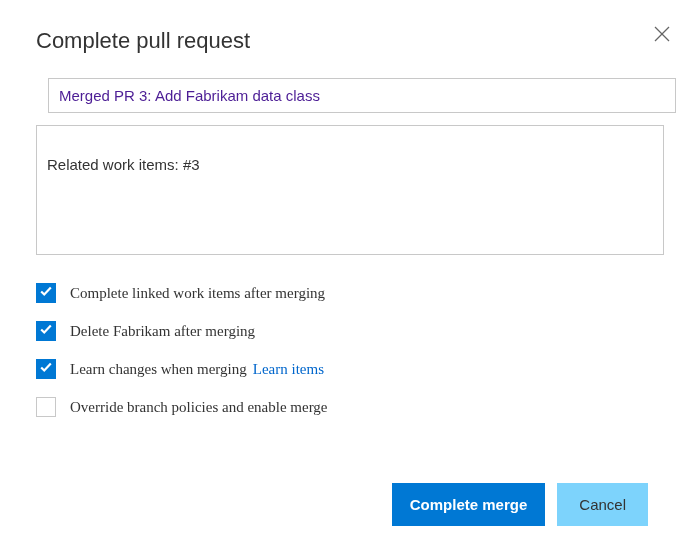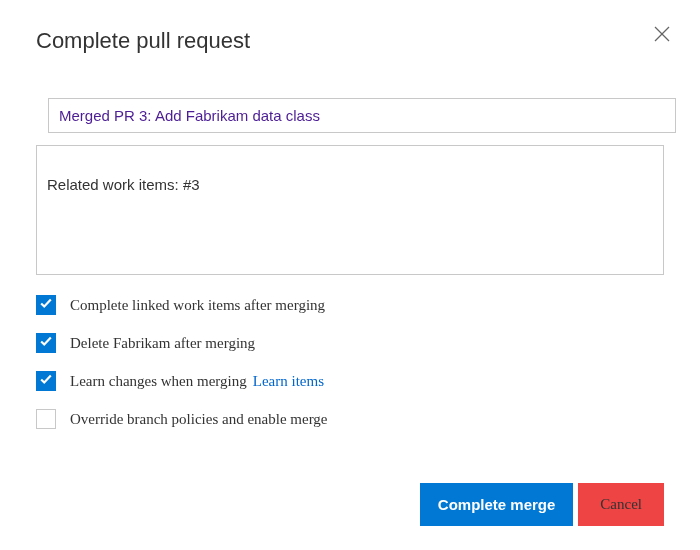--- a/index.html
+++ b/index.html
@@ -13,21 +13,21 @@
     .dialog {
       padding: 28px 36px 24px 36px;
       width: 700px;
       height: 550px;
       position: relative;
     }
     .dialog-title {
       font-size: 22px;
       font-weight: 300;
       color: #333;
-      margin-bottom: 44px;
+      margin-bottom: 24px;
     }
     .close-btn {
       position: absolute;
       top: 26px;
       right: 30px;
       cursor: pointer;
       color: #666;
     }
     .close-btn svg { width: 16px; height: 16px; }
     .title-input {
@@ -42,21 +42,21 @@
     }
     .desc-textarea {
       width: 100%;
       border: 1px solid #c8c8c8;
       padding: 30px 10px 10px 10px;
       font-size: 15px;
       font-family: inherit;
       color: #333;
       height: 130px;
       resize: none;
-      margin-bottom: 16px;
+      margin-bottom: 24px;
     }
     .option-row {
       display: flex;
       align-items: center;
       margin-bottom: 18px;
       font-family: Liberation Serif, serif;
     }
     .checkbox {
       width: 20px;
       height: 20px;
@@ -79,41 +79,41 @@
     }
     .learn-more {
       font-size: 15px;
       color: #0066cc;
       margin-left: 6px;
       cursor: pointer;
     }
     .footer {
       position: absolute;
       bottom: 24px;
-      right: 36px;
+      right: 52px;
       display: flex;
-      gap: 5px;
+      gap: 12px;
     }
     .btn-primary {
       background: #0078d4;
       color: #fff;
       border: none;
       padding: 10px 18px;
       font-size: 15px;
       font-family: inherit;
       font-weight: 600;
       cursor: pointer;
     }
     .btn-secondary {
-      background: #ef4444;
+      background: #7dd3fc;
       color: #333;
       border: none;
       padding: 13px 22px;
       font-size: 15px;
-      font-family: Liberation Serif, serif;
+      font-family: Liberation Sans, sans-serif;
       cursor: pointer;
     }
   </style>
 </head>
 <body>
 
 <div class="dialog">
 
   <div class="close-btn">
     <span>

